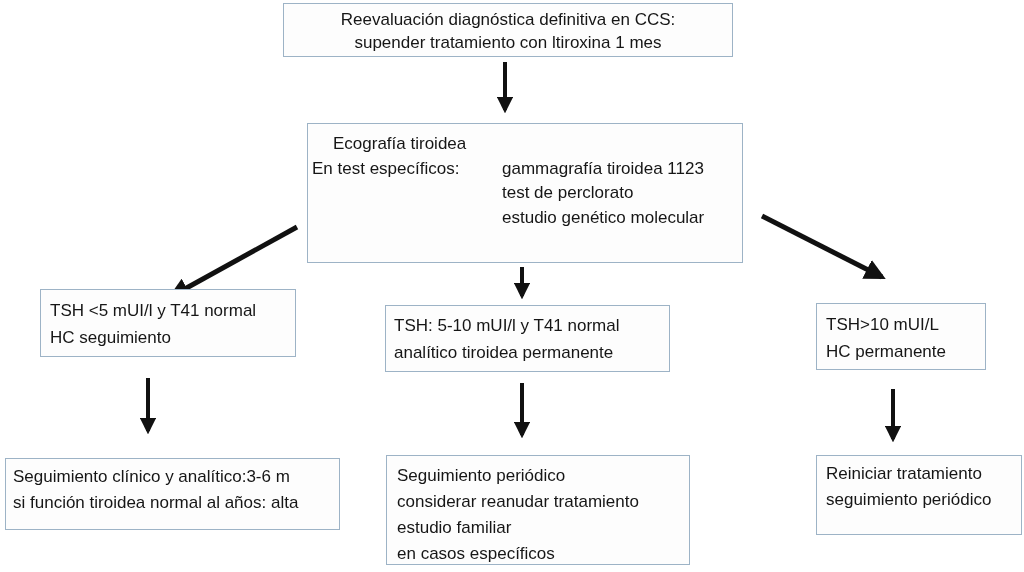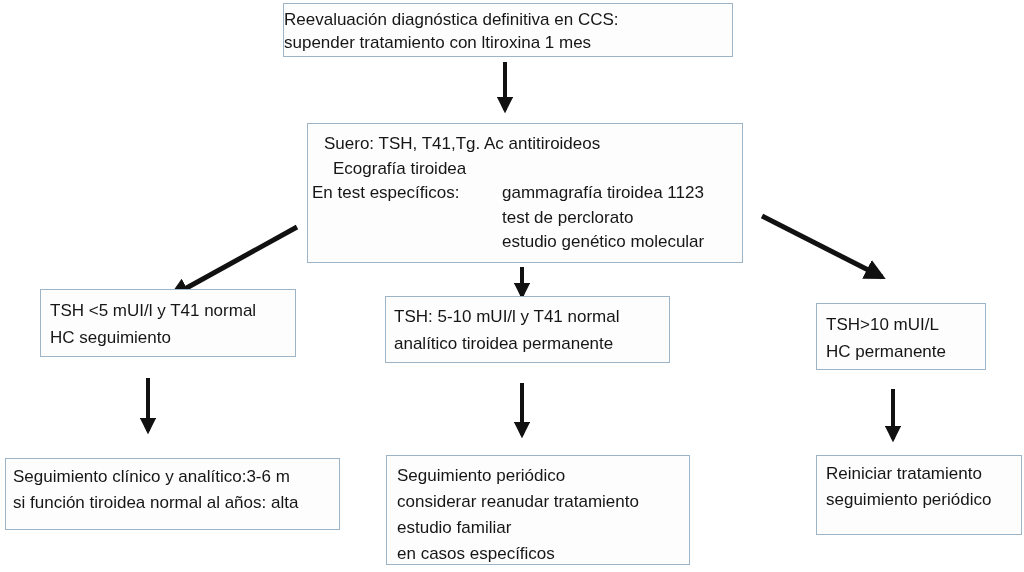--- a/index.html
+++ b/index.html
@@ -25,34 +25,34 @@
     position: absolute;
     background: #fdfdfd;
     border: 1.5px solid #9db3c6;
     font-size: 17px;
     color: #161616;
     white-space: nowrap;
   }
   
   #box-top {
     left: 283px; top: 3px; width: 450px; height: 54px;
-    text-align: left; padding-top: 4px; line-height: 23px;
+    text-align: center; padding-top: 4px; line-height: 23px;
   }
   
   #box-tests {
     left: 307px; top: 123px; width: 436px; height: 140px;
     padding: 8px 4px 0 4px; line-height: 24.5px;
   }
   #box-tests .l1 { padding-left: 12px; }
   #box-tests .l2 { padding-left: 21px; }
   #box-tests .lbl { display: inline-block; min-width: 190px; }
   #box-tests .indent { padding-left: 190px; }
   
   #box-lmid  { left: 40px;  top: 289px; width: 256px; height: 68px; padding: 7px 16px 0 9px;  line-height: 27px; }
-  #box-cmid  { left: 385px; top: 296px; width: 285px; height: 67px; padding: 6px 0 0 8px;  line-height: 27px; }
+  #box-cmid  { left: 385px; top: 305px; width: 285px; height: 67px; padding: 6px 0 0 8px;  line-height: 27px; }
   #box-rmid  { left: 816px; top: 303px; width: 170px; height: 67px; padding: 7px 0 0 9px;  line-height: 27px; }
   
   #box-bleft   { left: 5px;   top: 458px; width: 335px; height: 72px;  padding: 5px 0 0 7px;  line-height: 26px; }
   #box-bcenter { left: 386px; top: 455px; width: 304px; height: 110px; padding: 7px 0 0 10px; line-height: 26px; }
   #box-bright  { left: 816px; top: 455px; width: 206px; height: 80px;  padding: 5px 0 0 9px;  line-height: 26px; }
 </style>
 </head>
 <body>
 
 <div class="canvas">
@@ -71,21 +71,20 @@
       <line x1="522" y1="383" x2="522" y2="435" stroke="#111111" stroke-width="4" marker-end="url(#ah)"></line>
       <line x1="893" y1="389" x2="893" y2="439" stroke="#111111" stroke-width="4" marker-end="url(#ah)"></line>
     </svg>
 
   <div class="box" id="box-top">
     <div>Reevaluación diagnóstica definitiva en CCS:</div>
     <div>supender tratamiento con ltiroxina 1 mes</div>
   </div>
 
   <div class="box" id="box-tests">
-    <div class="l1">Suero: TSH, T41,Tg. Ac antitiroideos</div>
     <div class="l2">Ecografía tiroidea</div>
     <div><span class="lbl">En test específicos:</span><span>gammagrafía tiroidea 1123</span></div>
     <div class="indent">test de perclorato</div>
     <div class="indent">estudio genético molecular</div>
   </div>
 
   <div class="box" id="box-lmid">
     <div>TSH &lt;5 mUI/l y T41 normal</div>
     <div>HC seguimiento</div>
   </div>

